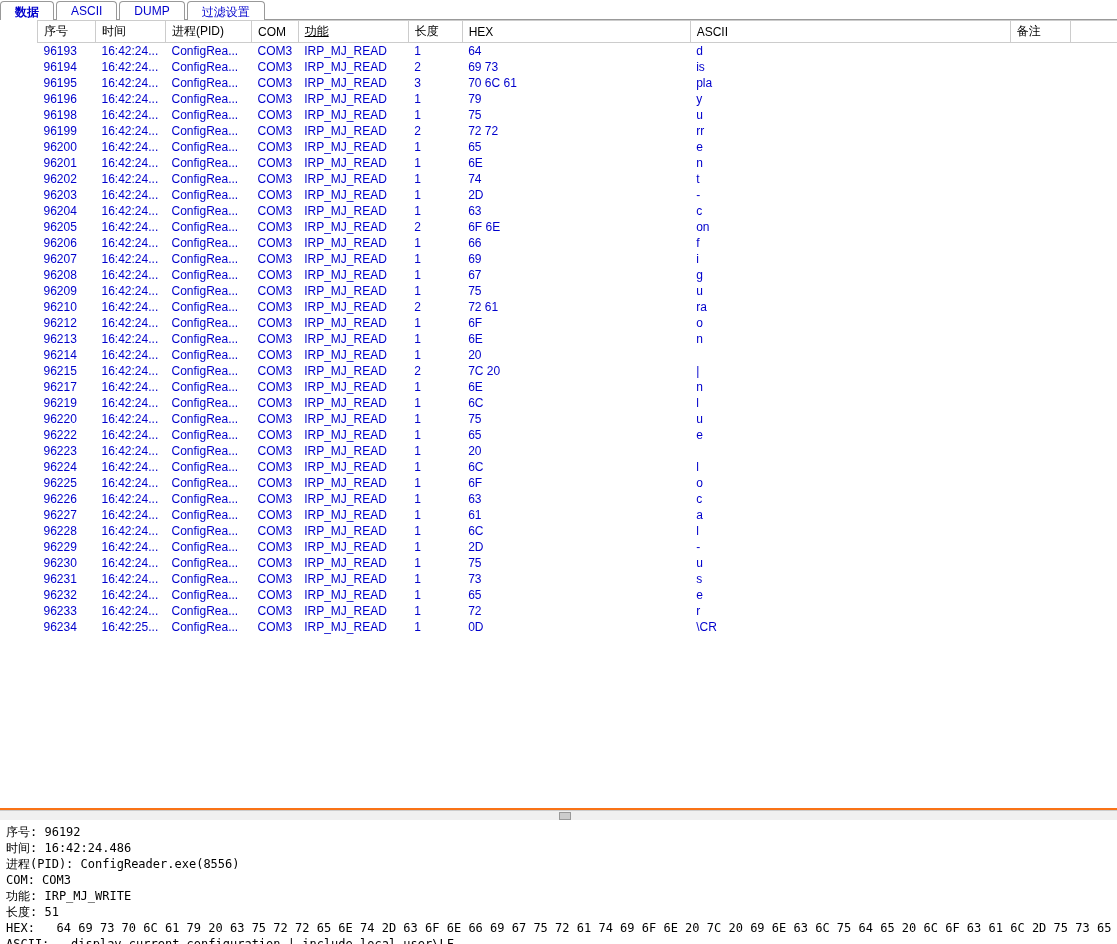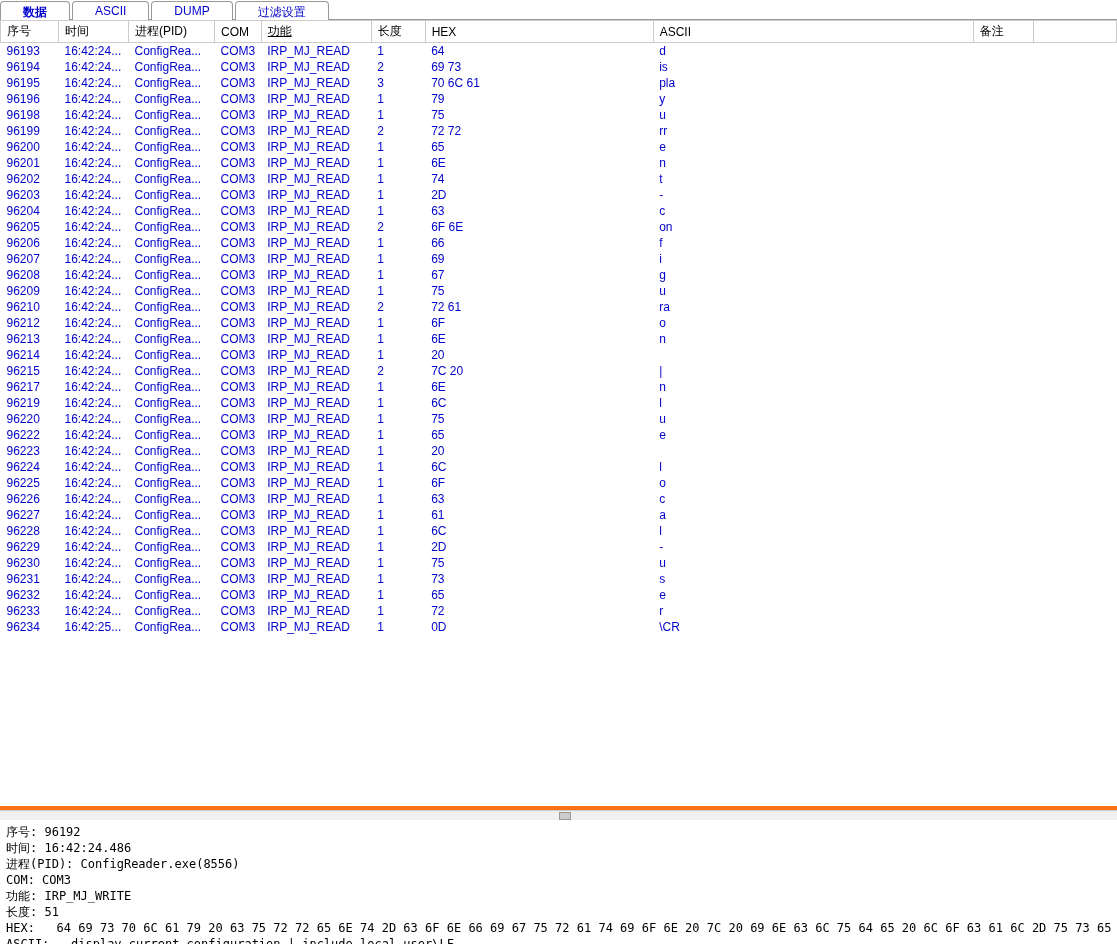--- a/index.html
+++ b/index.html
@@ -9,42 +9,43 @@
   background: #fff;
   color: #000;
 }
 .tabs {
   display: flex;
   border-bottom: 1px solid #999;
   background: #fff;
   height: 20px;
 }
 .tab {
-  padding: 2px 22px;
+  padding: 2px 14px;
   border: 1px solid #999;
   border-bottom: none;
   margin-right: 2px;
   background: #fff;
   cursor: pointer;
   color: #0000cc;
   position: relative;
   top: 1px;
   border-top-left-radius: 4px;
   border-top-right-radius: 4px;
   font-size: 12px;
 }
 .tab.active {
   color: #0000cc;
   font-weight: bold;
   background: #fff;
 }
 .table-wrap {
   height: 790px;
   overflow: auto;
-  border-bottom: 4px solid #f97316;
+  border-bottom: 2px solid #f97316;
+  padding-left: 37px;
 }
 table {
   border-collapse: collapse;
   width: 100%;
   min-width: 1100px;
 }
 th {
   text-align: left;
   font-weight: normal;
   background: #fff;

